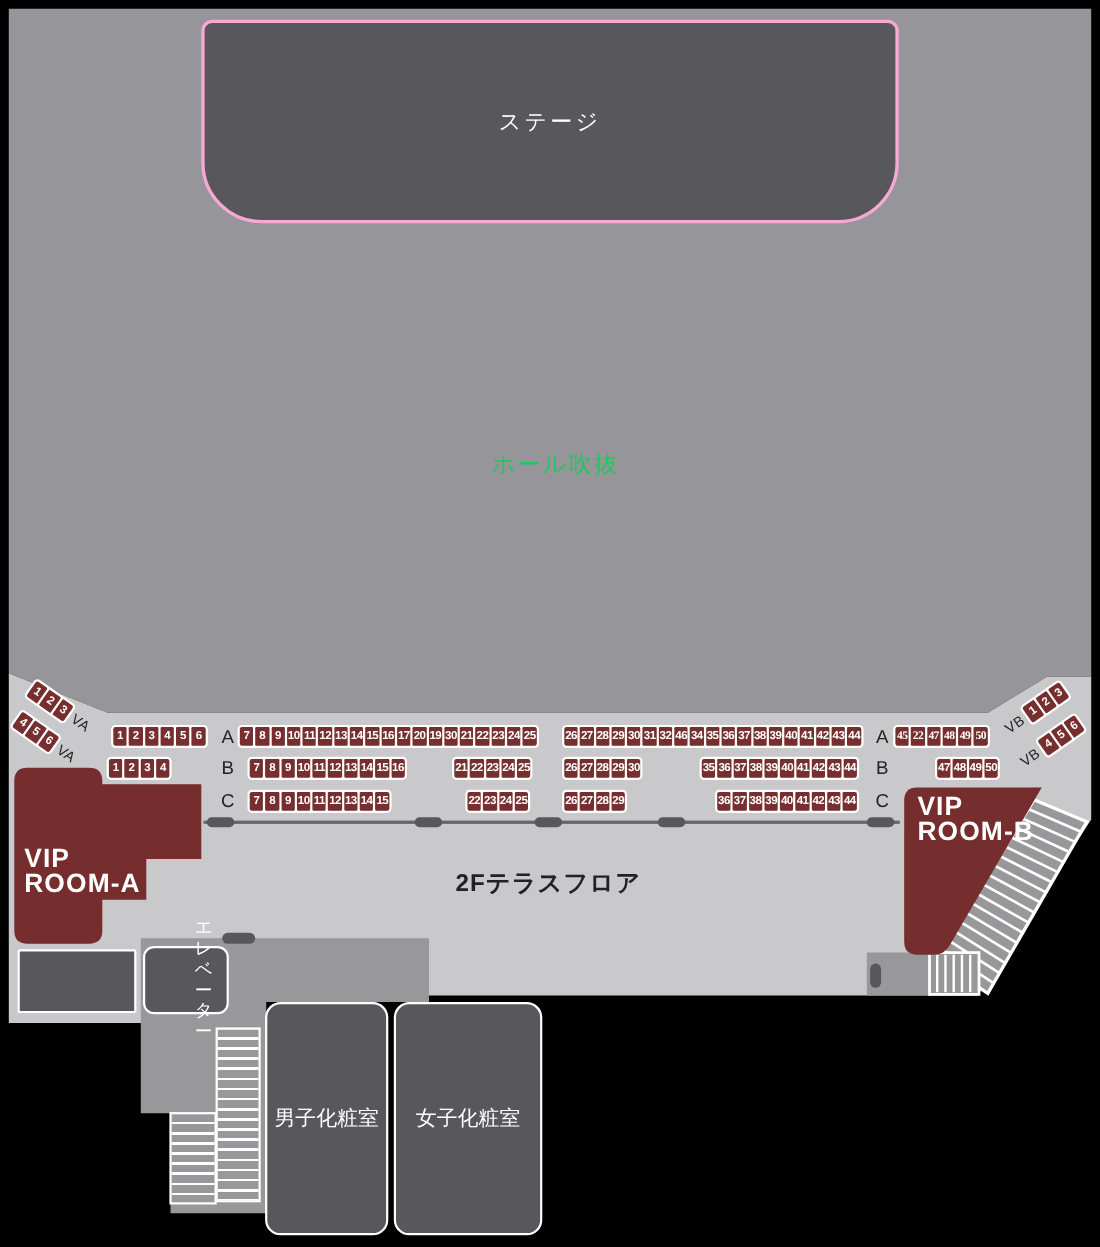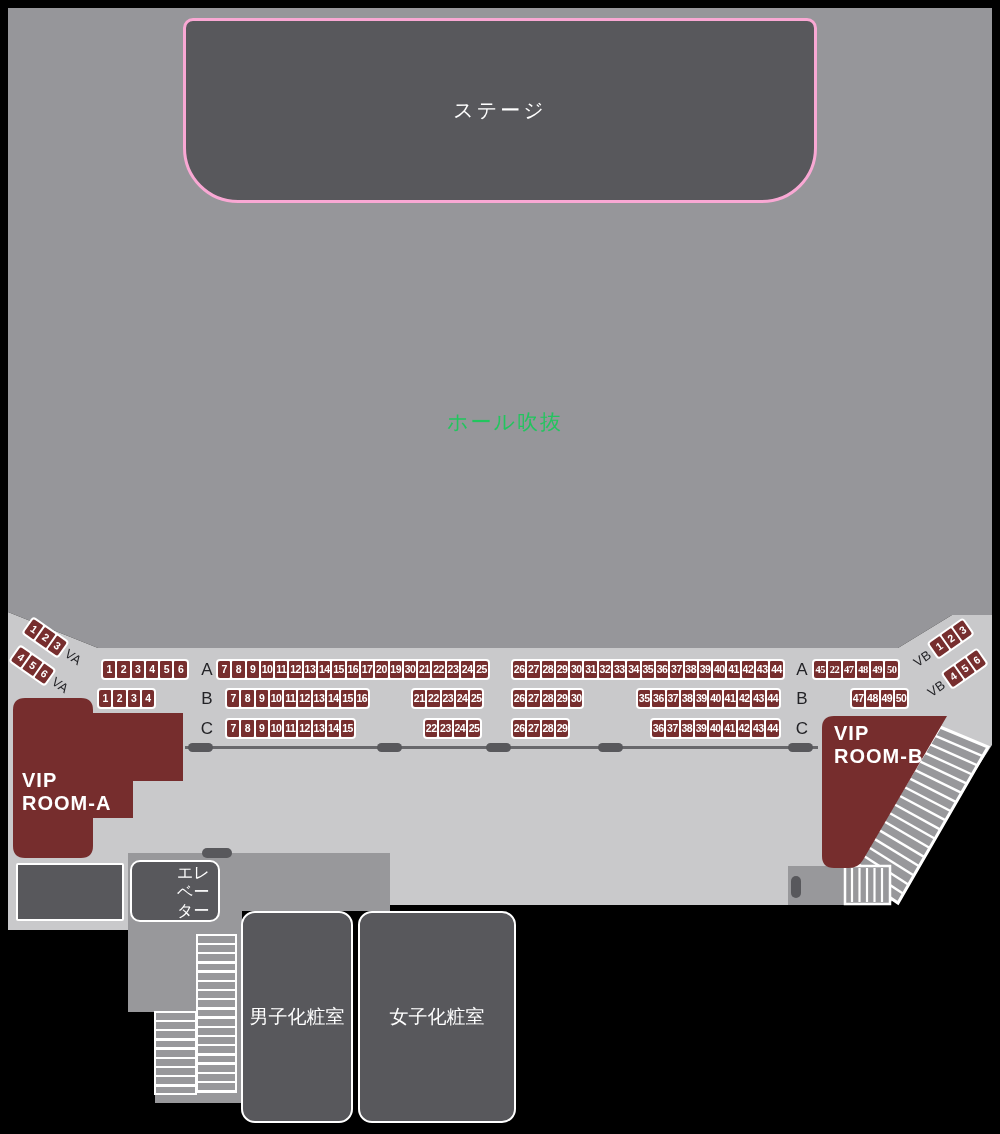--- a/index.html
+++ b/index.html
@@ -26,31 +26,31 @@
   .diag .seat-block{position:static;}
   .diag-label{font-size:13px;color:#232327;letter-spacing:0.5px;}
   
   .rail{position:absolute;left:185px;top:746px;width:633px;height:3px;background:#67676b;}
   .pill{position:absolute;background:#58585c;border-radius:5px;}
   
   .gbox{position:absolute;background:#58585c;border:2.5px solid #fff;box-sizing:border-box;
         color:#fff;display:flex;align-items:center;justify-content:center;text-align:center;}
   .darkrect{position:absolute;left:16px;top:863px;width:108px;height:58px;background:#58585c;
             border:2px solid #fff;box-sizing:border-box;border-radius:2px;}
-  .elevator{left:130px;top:860px;width:90px;height:62px;border-radius:10px;font-size:16px;line-height:19px;padding-left:45px;}
+  .elevator{left:130px;top:860px;width:78px;height:62px;border-radius:10px;font-size:16px;line-height:19px;padding-left:45px;}
   .elevator .txt{text-align:left;}
   .restroom-m{left:241px;top:911px;width:112px;height:212px;border-radius:14px;font-size:19px;}
-  .restroom-w{left:358px;top:911px;width:158px;height:212px;border-radius:14px;font-size:19px;}
+  .restroom-w{left:358px;top:911px;width:135px;height:212px;border-radius:14px;font-size:19px;}
   
   .ladder{position:absolute;border:2px solid #fff;box-sizing:border-box;
           background:repeating-linear-gradient(180deg,#98989b 0px,#98989b 6.8px,#fff 6.8px,#fff 9.2px);}
   .ladder-r{left:196px;top:934px;width:41px;height:159px;}
   .ladder-l{left:154px;top:1011px;width:43px;height:84px;}
   
-  .vip-label{position:absolute;color:#fff;font-weight:bold;font-size:20px;line-height:23px;letter-spacing:1px;}
+  .vip-label{position:absolute;color:#fff;font-weight:bold;font-size:24px;line-height:23px;letter-spacing:1px;}
 </style>
 </head>
 <body>
 
 <div class="canvas">
 
   <svg width="1000" height="1134" viewBox="0 0 1000 1134">
     <polygon fill="#96969a" points="8,8 992,8 992,615 952,615 898,648 98,648 8,612"></polygon>
     <polygon fill="#c9c9cb" points="8,612 98,648 898,648 952,615 992,615 992,745 889,905 130,905 130,930 8,930"></polygon>
     <polygon fill="#98989b" points="128,853 390,853 390,911 242,911 242,1103 155,1103 155,1012 128,1012"></polygon>
@@ -88,20 +88,21 @@
 
     <path fill="#762d2d" d="M 13 710 Q 13 698 25 698 H 81 Q 93 698 93 710 V 713 H 183 V 781 H 133 V 818 H 93 V 846 Q 93 858 81 858 H 25 Q 13 858 13 846 Z"></path>
     <path fill="#762d2d" d="M 834 716 H 947 L 863 860 Q 858 868 849 868 H 834 Q 822 868 822 856 V 728 Q 822 716 834 716 Z"></path>
   </svg>
 
   <div class="stage">
     <span>ステージ</span>
   </div>
 
   <div class="hall-label">ホール吹抜</div>
+  <div class="terrace-label">2Fテラスフロア</div>
 
   <div class="rail"></div>
   <div class="pill" style="left:188px;top:743px;width:25px;height:9px;"></div>
   <div class="pill" style="left:377px;top:743px;width:25px;height:9px;"></div>
   <div class="pill" style="left:486px;top:743px;width:25px;height:9px;"></div>
   <div class="pill" style="left:598px;top:743px;width:25px;height:9px;"></div>
   <div class="pill" style="left:788px;top:743px;width:25px;height:9px;"></div>
   <div class="pill" style="left:202px;top:848px;width:30px;height:10px;"></div>
   <div class="pill" style="left:791px;top:876px;width:10px;height:22px;"></div>
 
@@ -163,21 +164,21 @@
         <div class="seat">25</div>
       </div>
       <div class="seat-block" style="left: 511px; top: 659px;">
         <div class="seat">26</div>
         <div class="seat">27</div>
         <div class="seat">28</div>
         <div class="seat">29</div>
         <div class="seat">30</div>
         <div class="seat">31</div>
         <div class="seat">32</div>
-        <div class="seat">33</div>
+        <div class="seat">46</div>
         <div class="seat">34</div>
         <div class="seat">35</div>
         <div class="seat">36</div>
         <div class="seat">37</div>
         <div class="seat">38</div>
         <div class="seat">39</div>
         <div class="seat">40</div>
         <div class="seat">41</div>
         <div class="seat">42</div>
         <div class="seat">43</div>

